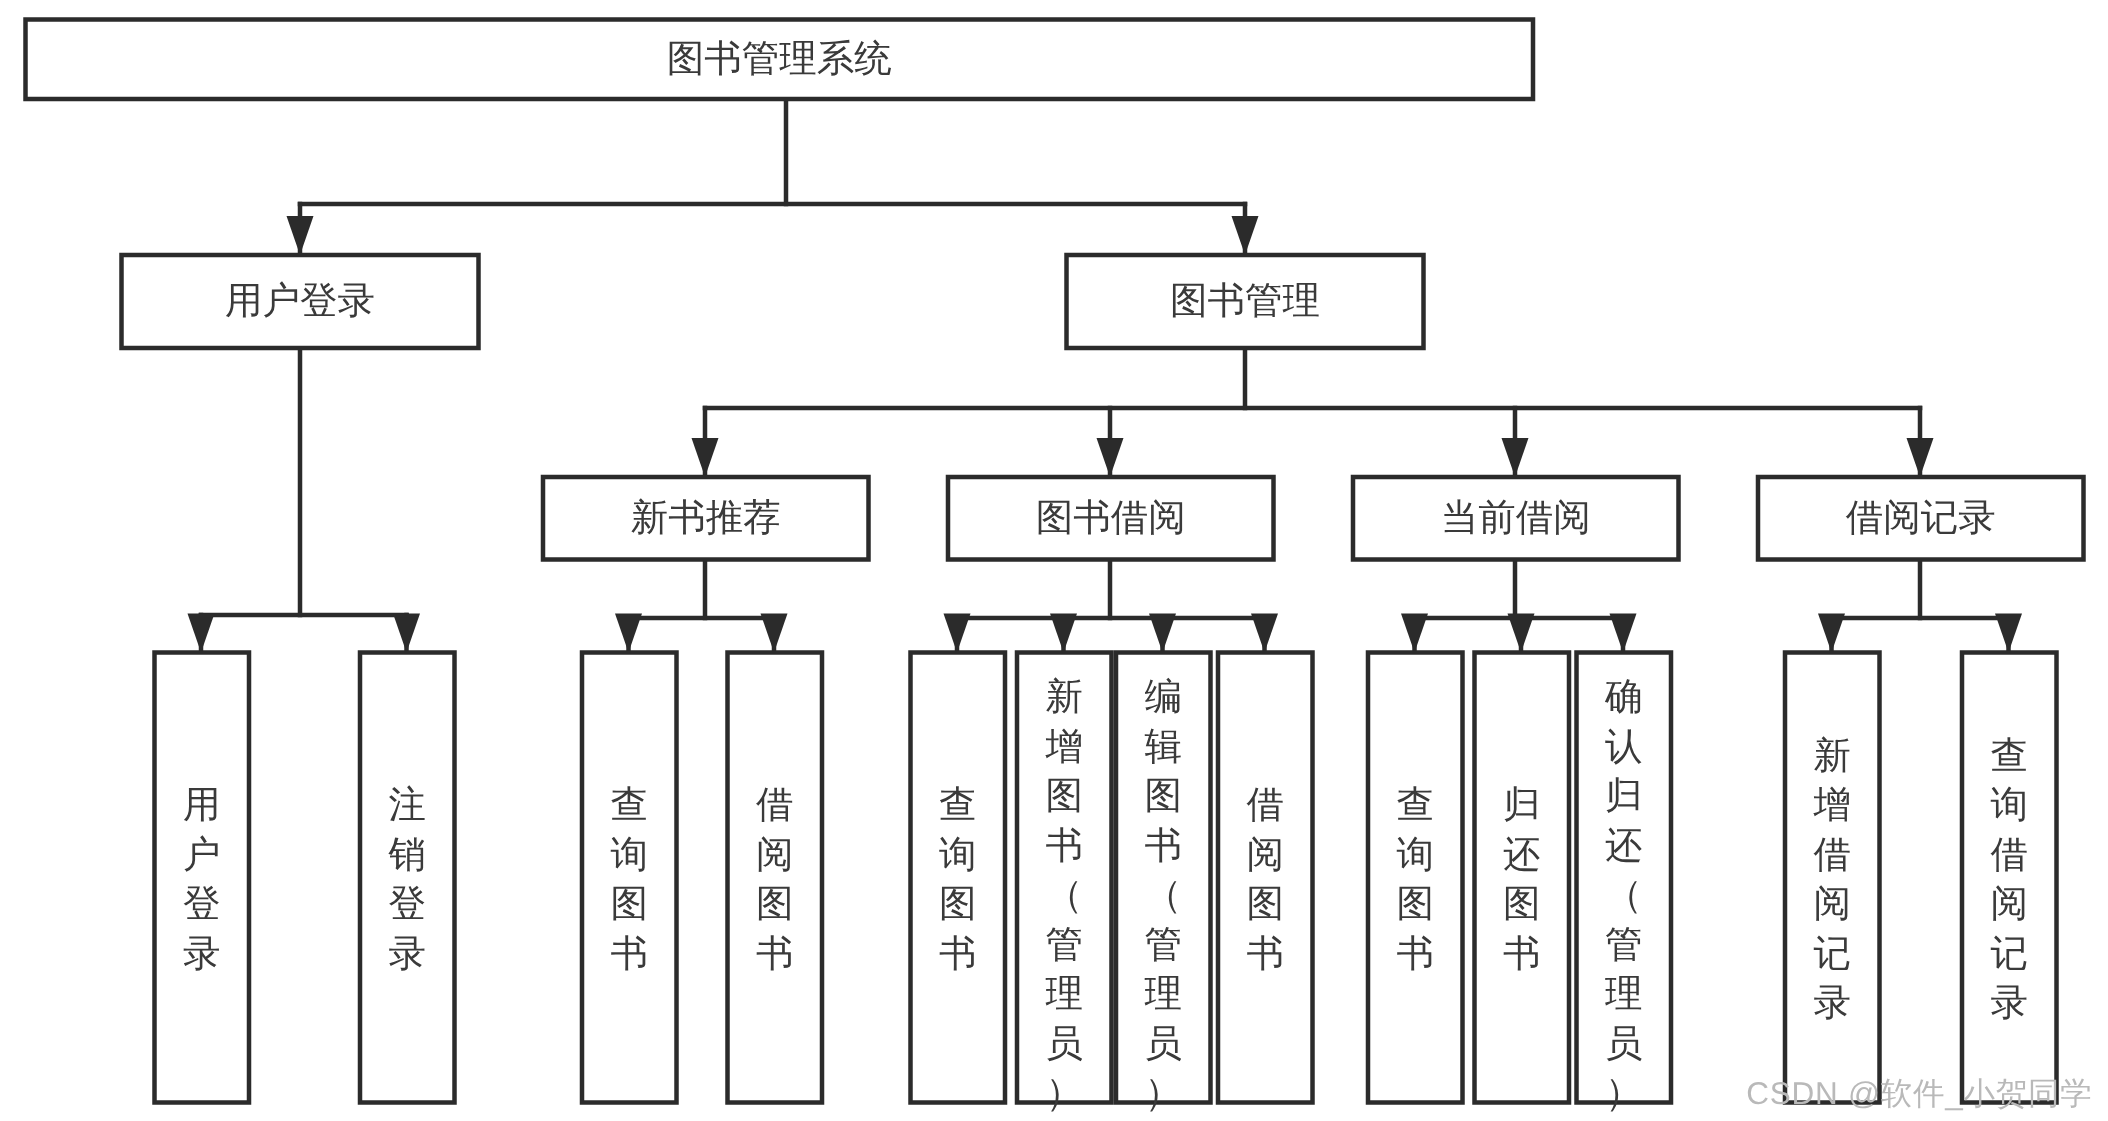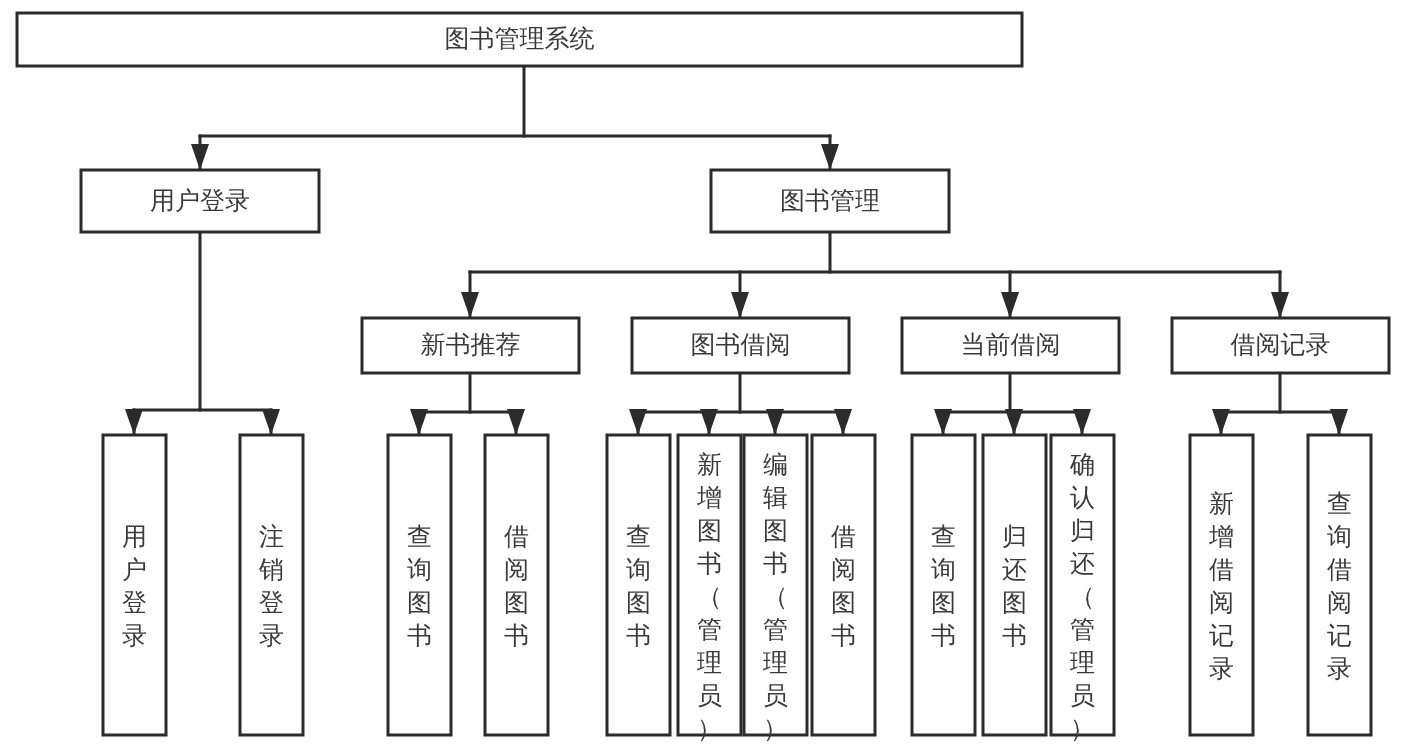--- a/index.html
+++ b/index.html
@@ -201,13 +201,14 @@
         <g>
           <rect x="1190" y="435" width="63" height="300" class="node-box"></rect>
           <text x="1221.5" class="node-label-v"><tspan x="1221.5" y="511.74">新</tspan><tspan x="1221.5" y="544.74">增</tspan><tspan x="1221.5" y="577.74">借</tspan><tspan x="1221.5" y="610.74">阅</tspan><tspan x="1221.5" y="643.74">记</tspan><tspan x="1221.5" y="676.74">录</tspan></text>
         </g>
         <g>
           <rect x="1308" y="435" width="63" height="300" class="node-box"></rect>
           <text x="1339.5" class="node-label-v"><tspan x="1339.5" y="511.74">查</tspan><tspan x="1339.5" y="544.74">询</tspan><tspan x="1339.5" y="577.74">借</tspan><tspan x="1339.5" y="610.74">阅</tspan><tspan x="1339.5" y="643.74">记</tspan><tspan x="1339.5" y="676.74">录</tspan></text>
         </g>
       </g>
   </svg>
+  <div class="watermark-text">CSDN @软件_小贺同学</div>
 </div>
 
 </body></html>

